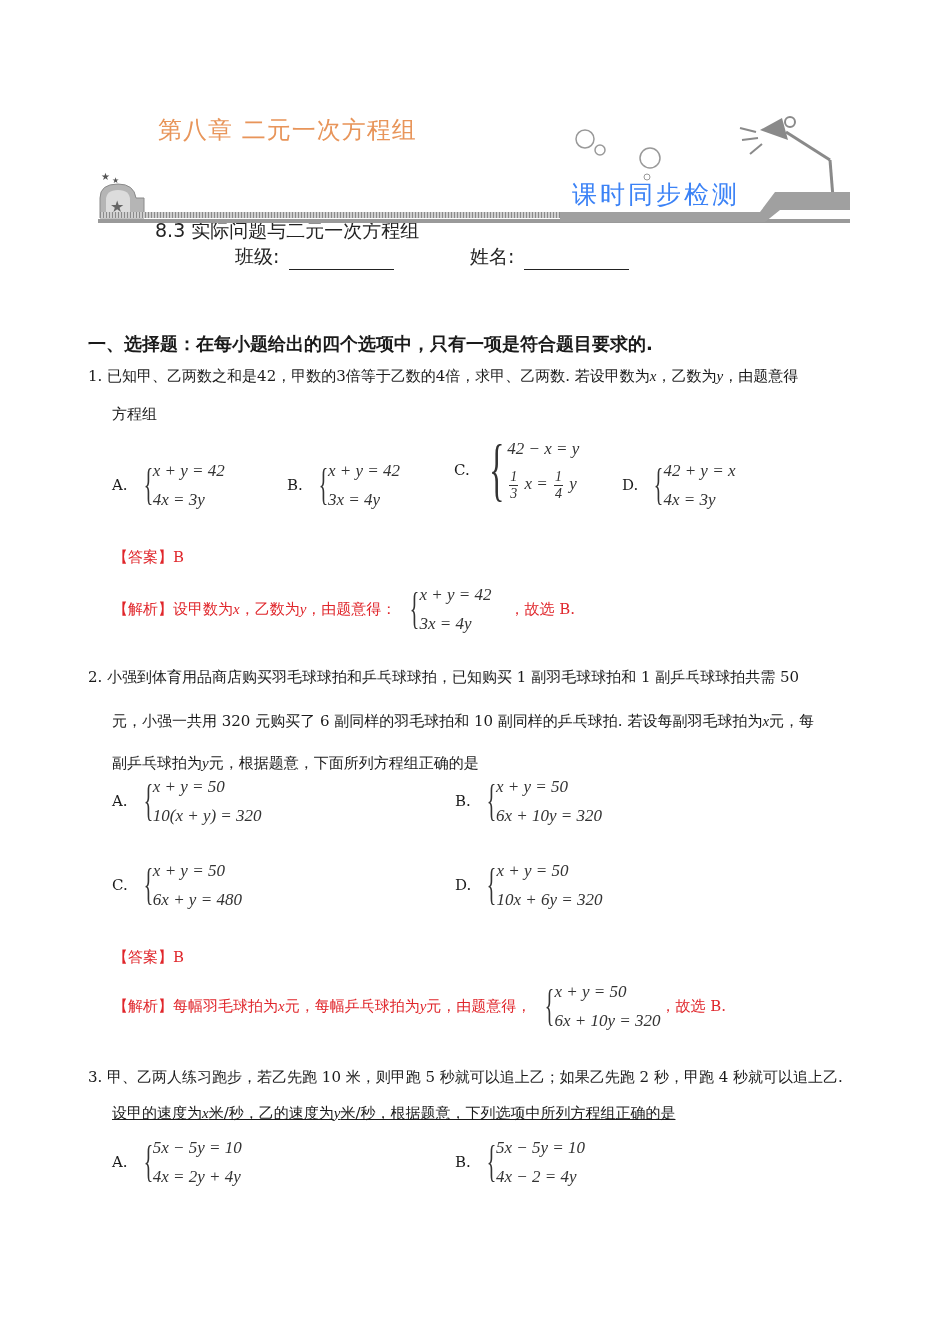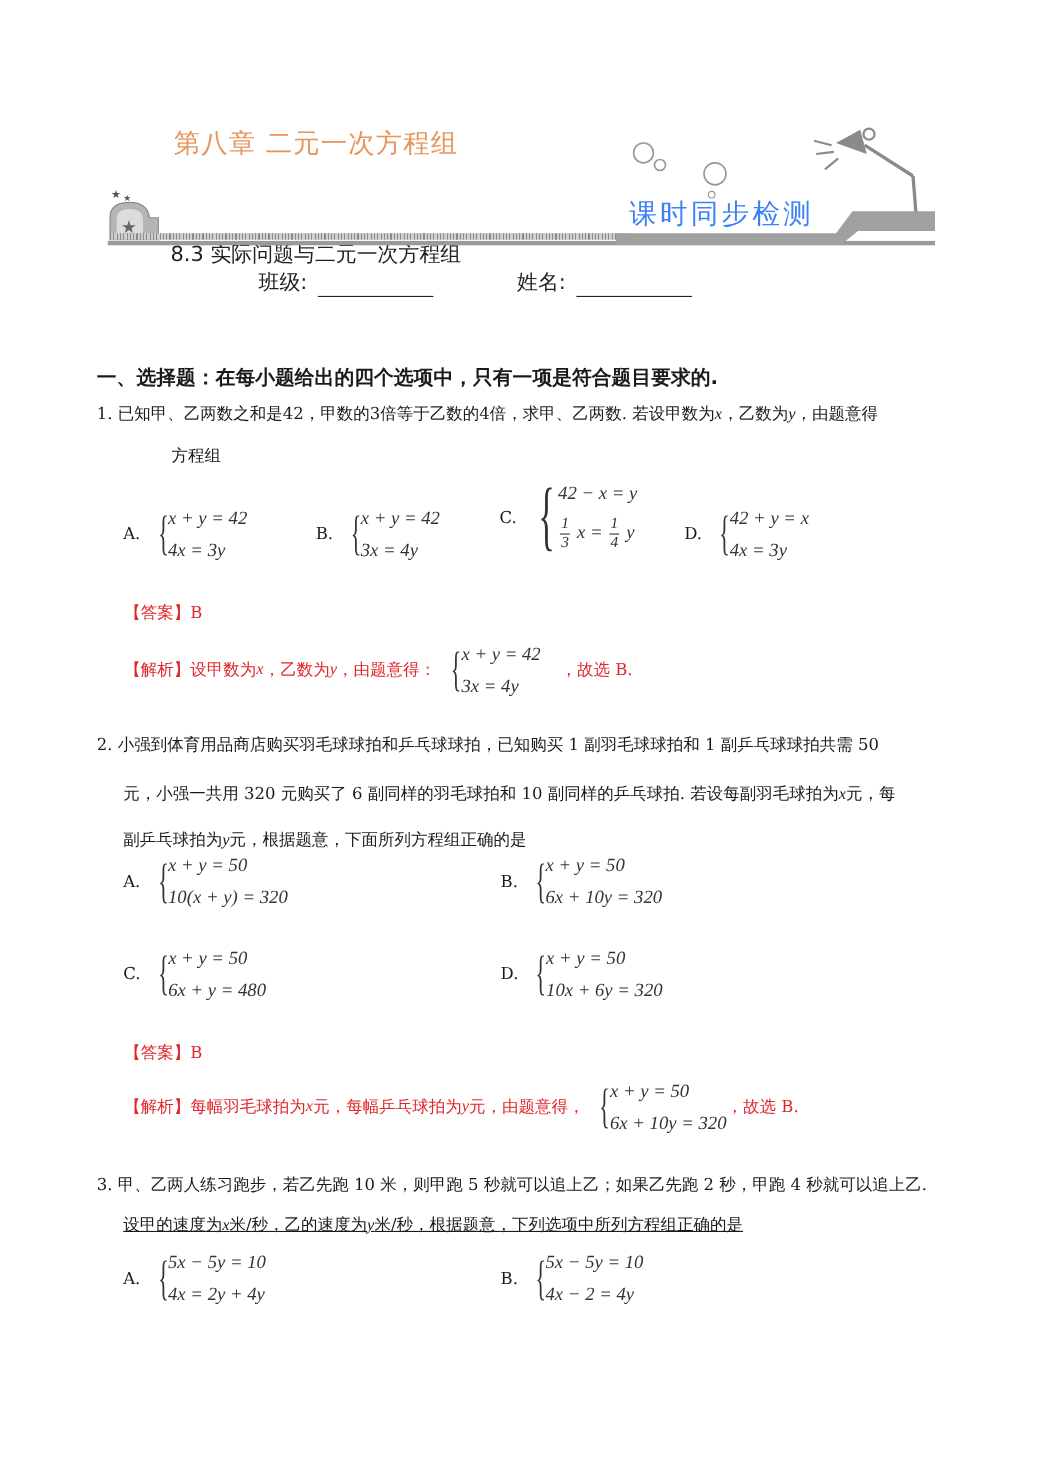--- a/index.html
+++ b/index.html
@@ -77,21 +77,21 @@
 <div class="abs field-row" style="left:470px;">
   <span>姓名:</span><span class="blank"></span>
 </div>
 
 <div class="abs t heading" style="left:88px; top:333px;">一、选择题：在每小题给出的四个选项中，只有一项是符合题目要求的.</div>
 
 <div class="abs t" style="left:88px; top:367px;">
   <span>1.</span>
   <span>已知甲、乙两数之和是42，甲数的3倍等于乙数的4倍，求甲、乙两数. 若设甲数为</span><span class="i">x</span><span>，乙数为</span><span class="i">y</span><span>，由题意得</span>
 </div>
-<div class="abs t" style="left:112px; top:405px;margin-left:44px;">方程组</div>
+<div class="abs t" style="left:112px; top:405px;">方程组</div>
 
 <div class="abs sys" style="left:112px; top:456px;">
   <span class="opt-label" style="margin-right:10px;">A.</span>
   <span class="brace">{</span>
   <span class="eqs">
       <div class="i">x + y = 42</div>
       <div class="i">4x = 3y</div>
     </span>
 </div>
 <div class="abs sys" style="left:287px; top:456px;">

